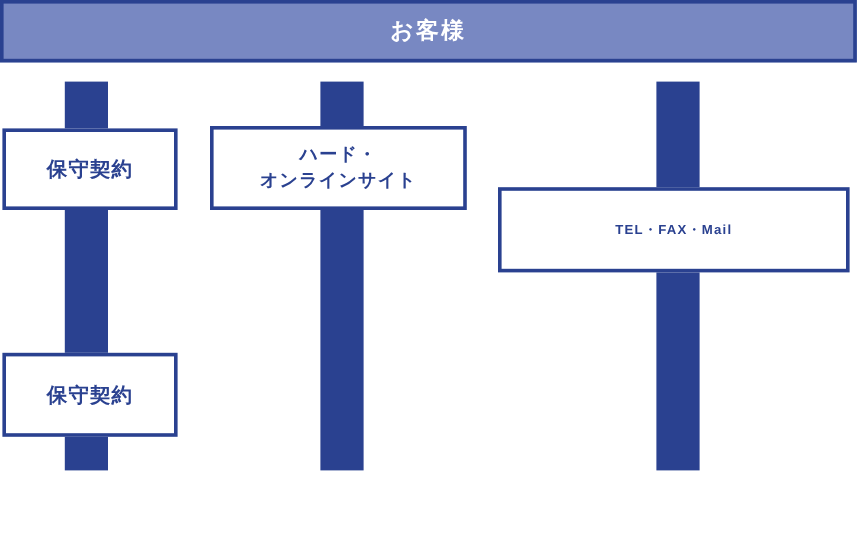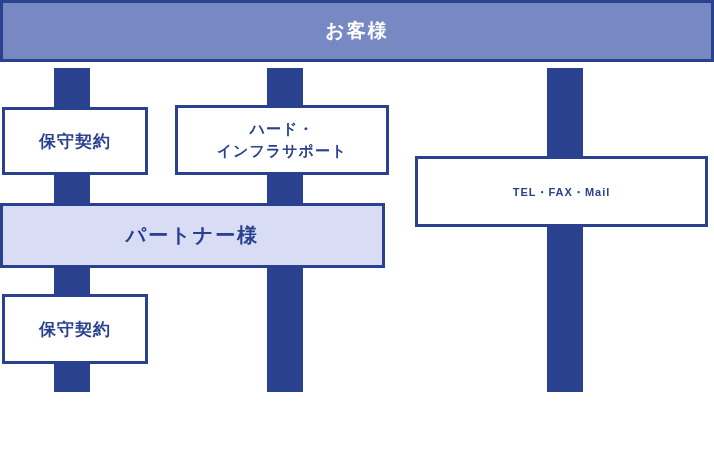--- a/index.html
+++ b/index.html
@@ -26,21 +26,21 @@
   .vbar-middle{left:267px;}
   .vbar-right{left:547px;}
   
   .banner{
     position:absolute;left:0;width:714px;
     border:3px solid var(--dark-blue);
     display:flex;align-items:center;justify-content:center;
     z-index:3;
   }
   .banner-top{
-    top:0;height:62px;background:var(--slate-blue);
+    top:0;height:52px;background:var(--slate-blue);
     color:var(--white);font-size:19px;font-weight:600;letter-spacing:2px;
   }
   .banner-bottom{
     top:388px;height:72px;background:var(--light-lavender);
     color:var(--dark-blue);font-size:19px;font-weight:600;letter-spacing:2px;
   }
   
   .node{
     position:absolute;border:3px solid var(--dark-blue);
     display:flex;flex-direction:column;align-items:center;justify-content:center;
@@ -69,29 +69,26 @@
   <div class="banner banner-top">
     <span class="line">お客様</span>
   </div>
 
   <div class="node node-maintenance-1">
     <span class="line">保守契約</span>
   </div>
 
   <div class="node node-hard-infra">
     <span class="line">ハード・</span>
-    <span class="line">インフラサポート</span>
+    <span class="line">オンラインサイト</span>
   </div>
 
   <div class="node node-contact">
     <span class="line">TEL・FAX・Mail</span>
   </div>
 
-  <div class="node node-partner">
-    <span class="line">パートナー様</span>
-  </div>
 
   <div class="node node-maintenance-2">
     <span class="line">保守契約</span>
   </div>
 
 
 </div>
 
 </body></html>

